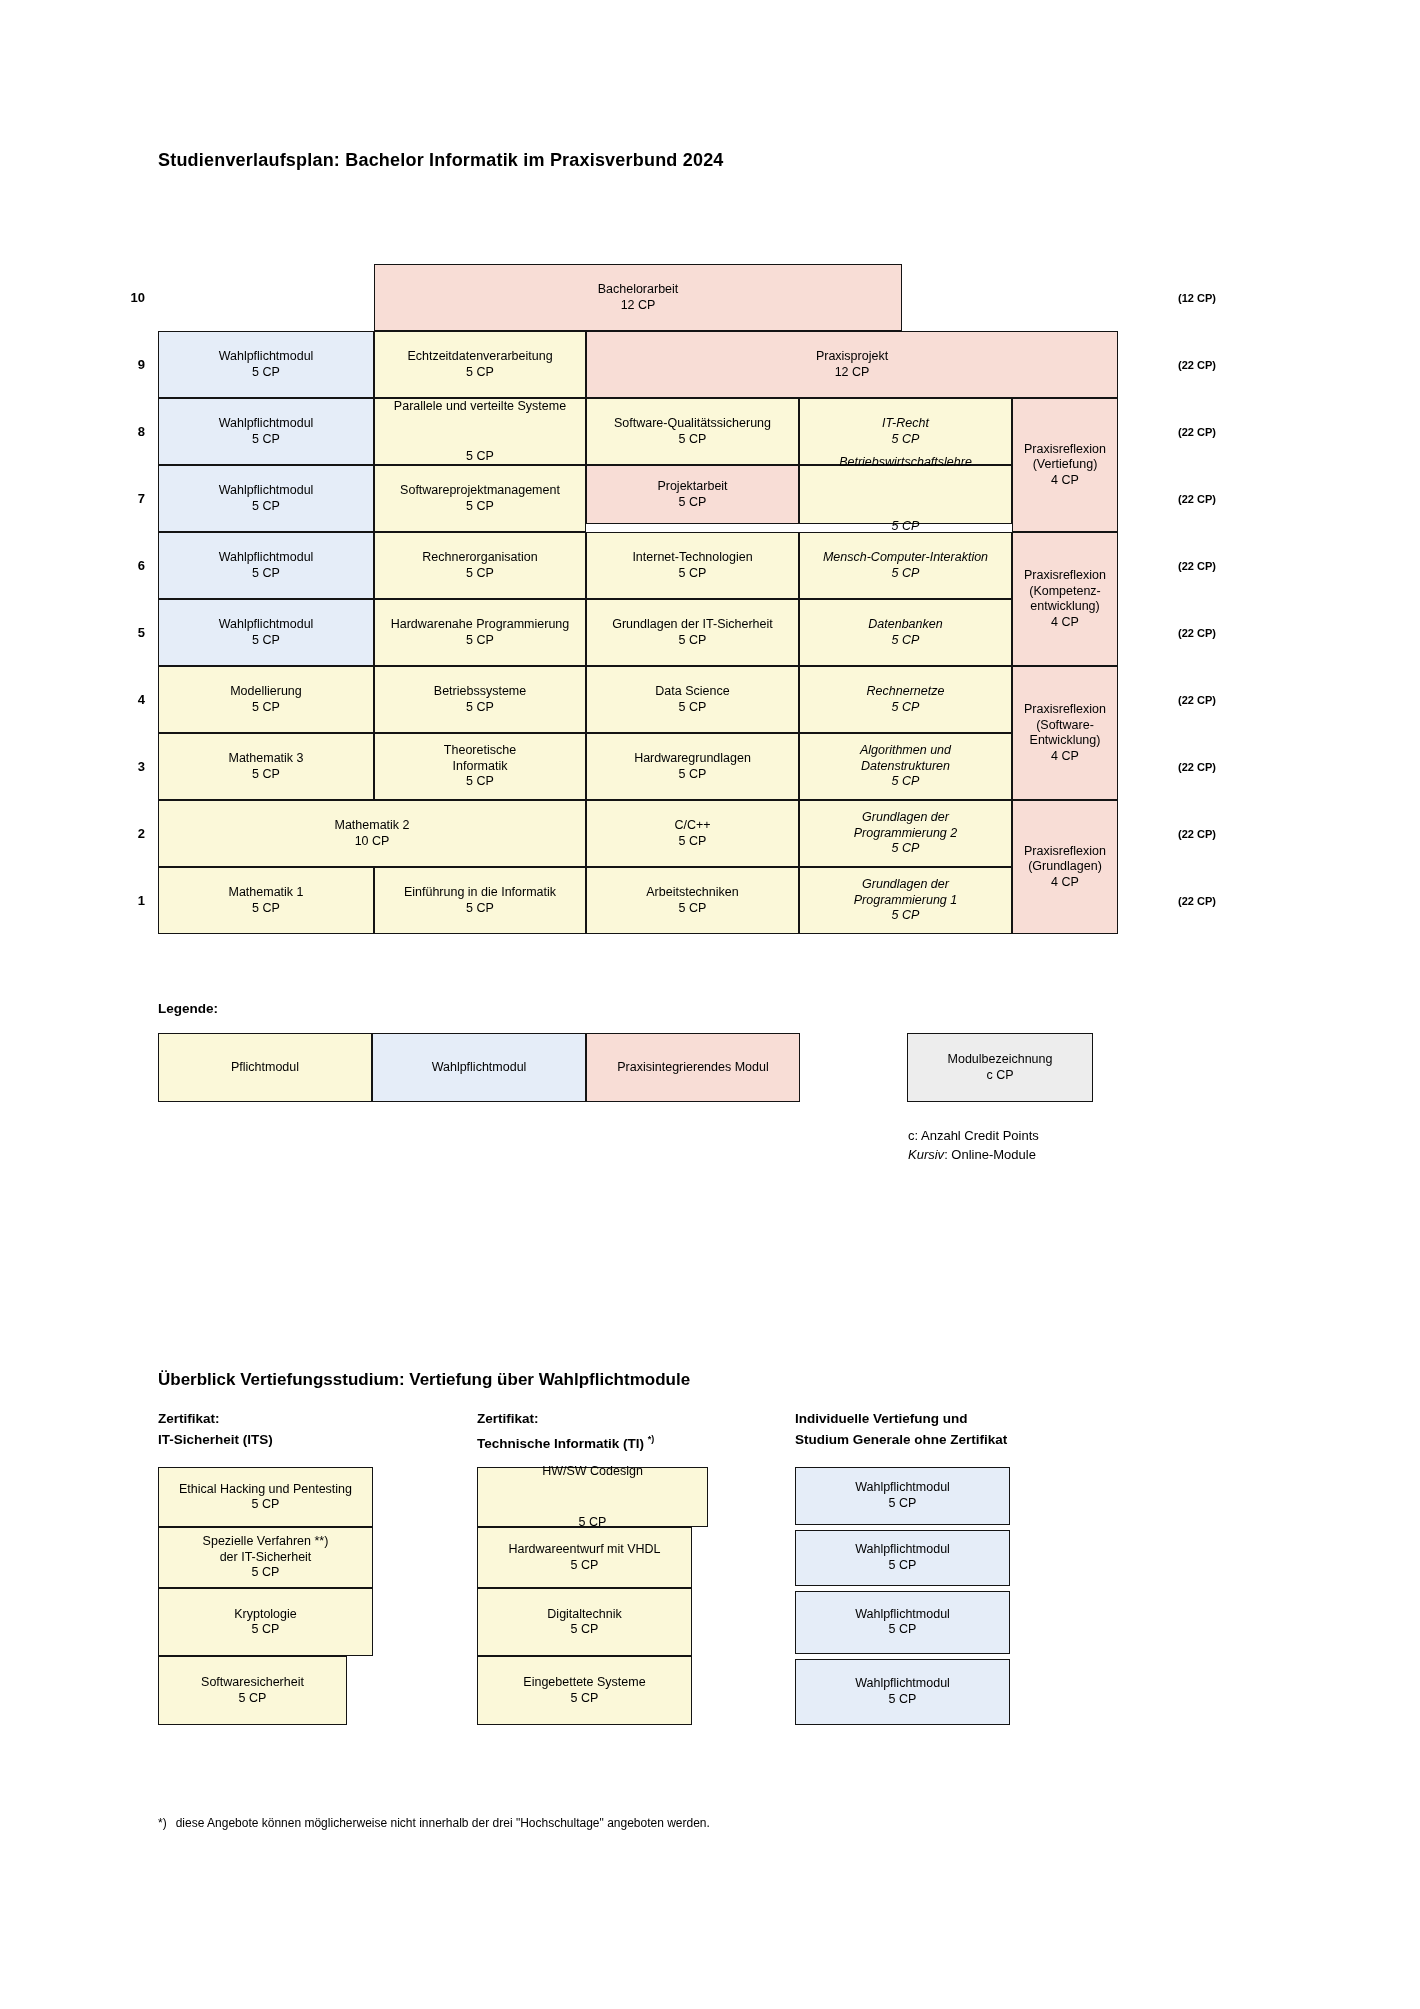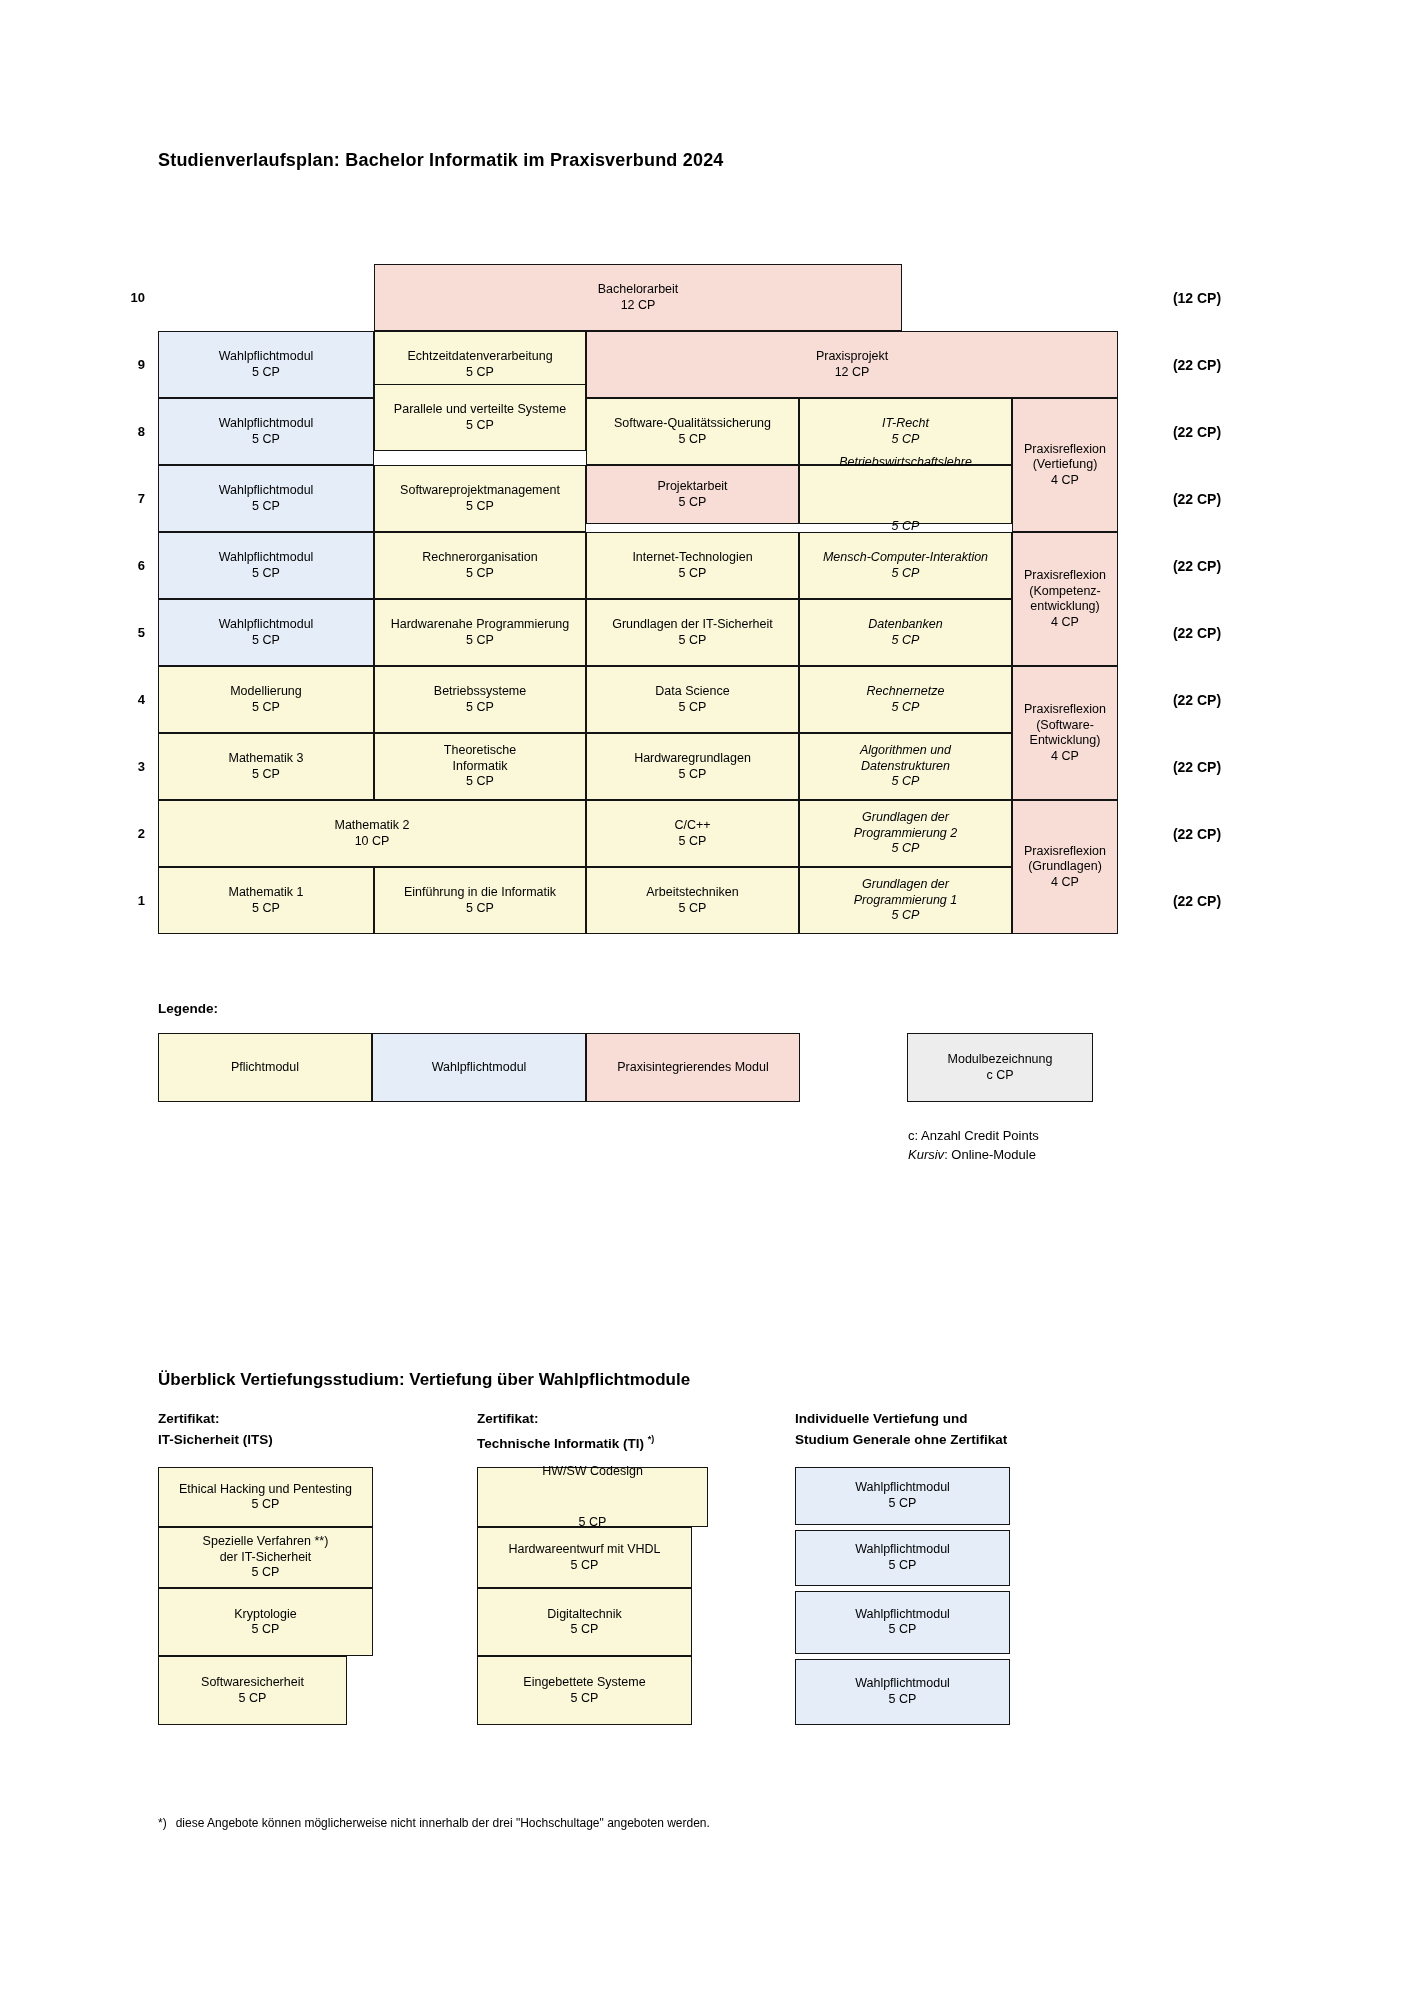--- a/index.html
+++ b/index.html
@@ -8,21 +8,21 @@
   .abs{position:absolute;box-sizing:border-box;}
   .doc-title{position:absolute;left:158px;top:150px;font-size:18px;font-weight:bold;letter-spacing:.2px;}
   .cell{border:1.3px solid #141414;display:flex;flex-direction:column;justify-content:center;align-items:center;
         text-align:center;font-size:12.5px;line-height:15.5px;}
   .cell.italic{font-style:italic;}
   .pflicht{background:var(--pflicht);}
   .wahl{background:var(--wahl);}
   .praxis{background:var(--praxis);}
   .neutral{background:var(--neutral);}
   .sem-label{font-weight:bold;font-size:13px;display:flex;align-items:center;justify-content:flex-end;}
-  .cp-total{font-weight:bold;font-size:14px;display:flex;align-items:center;justify-content:center;white-space:nowrap;}
+  .cp-total{font-weight:bold;font-size:11px;display:flex;align-items:center;justify-content:center;white-space:nowrap;}
   .legend-heading{position:absolute;left:158px;top:1001px;font-size:13.5px;font-weight:bold;}
   .legend-notes{position:absolute;left:908px;top:1126px;font-size:13px;line-height:19px;}
   .note-prefix.it{font-style:italic;}
   .section-title{position:absolute;left:158px;top:1370px;font-size:17px;font-weight:bold;}
   .vheader{position:absolute;font-size:13.5px;font-weight:bold;line-height:21px;white-space:nowrap;}
   .vheader sup{font-size:9px;}
   .footnote{position:absolute;left:158px;top:1816px;font-size:12px;}
   .footnote .marker{margin-right:9px;}
 </style>
 </head>
@@ -45,21 +45,21 @@
         <div>5 CP</div>
       </div>
       <div class="abs cell praxis" style="left: 586px; top: 331px; width: 532px; height: 67px;">
         <div>Praxisprojekt</div>
         <div>12 CP</div>
       </div>
       <div class="abs cell wahl" style="left: 158px; top: 398px; width: 216px; height: 67px;">
         <div>Wahlpflichtmodul</div>
         <div>5 CP</div>
       </div>
-      <div class="abs cell pflicht" style="left: 374px; top: 384px; width: 212px; height: 67px;">
+      <div class="abs cell pflicht" style="left: 374px; top: 398px; width: 212px; height: 67px; justify-content: space-between;">
         <div>Parallele und verteilte Systeme</div>
         <div>5 CP</div>
       </div>
       <div class="abs cell pflicht" style="left: 586px; top: 398px; width: 213px; height: 67px;">
         <div>Software-Qualitätssicherung</div>
         <div>5 CP</div>
       </div>
       <div class="abs cell pflicht italic" style="left: 799px; top: 398px; width: 213px; height: 67px;">
         <div>IT-Recht</div>
         <div>5 CP</div>

